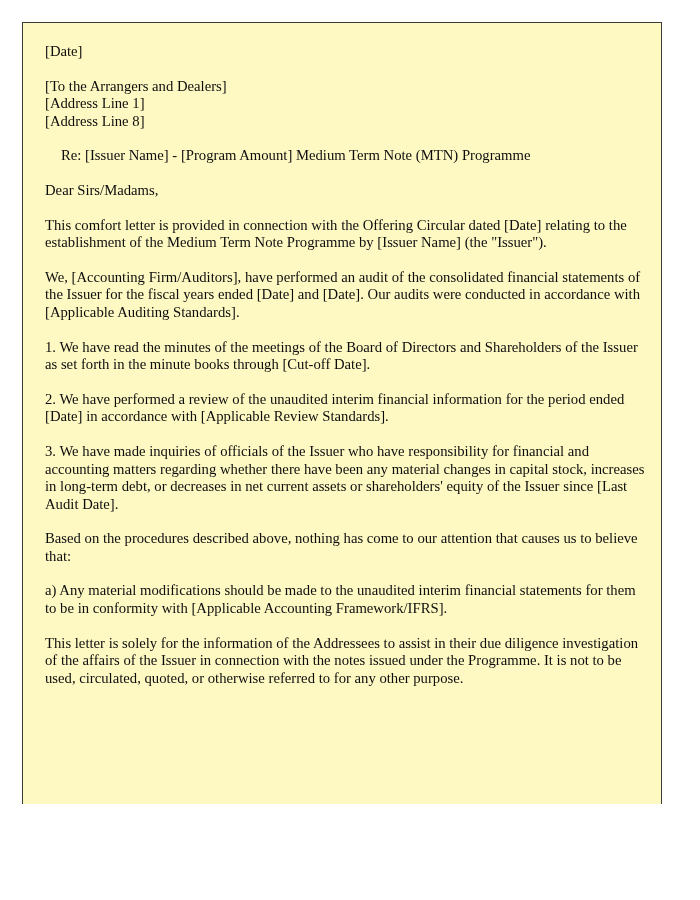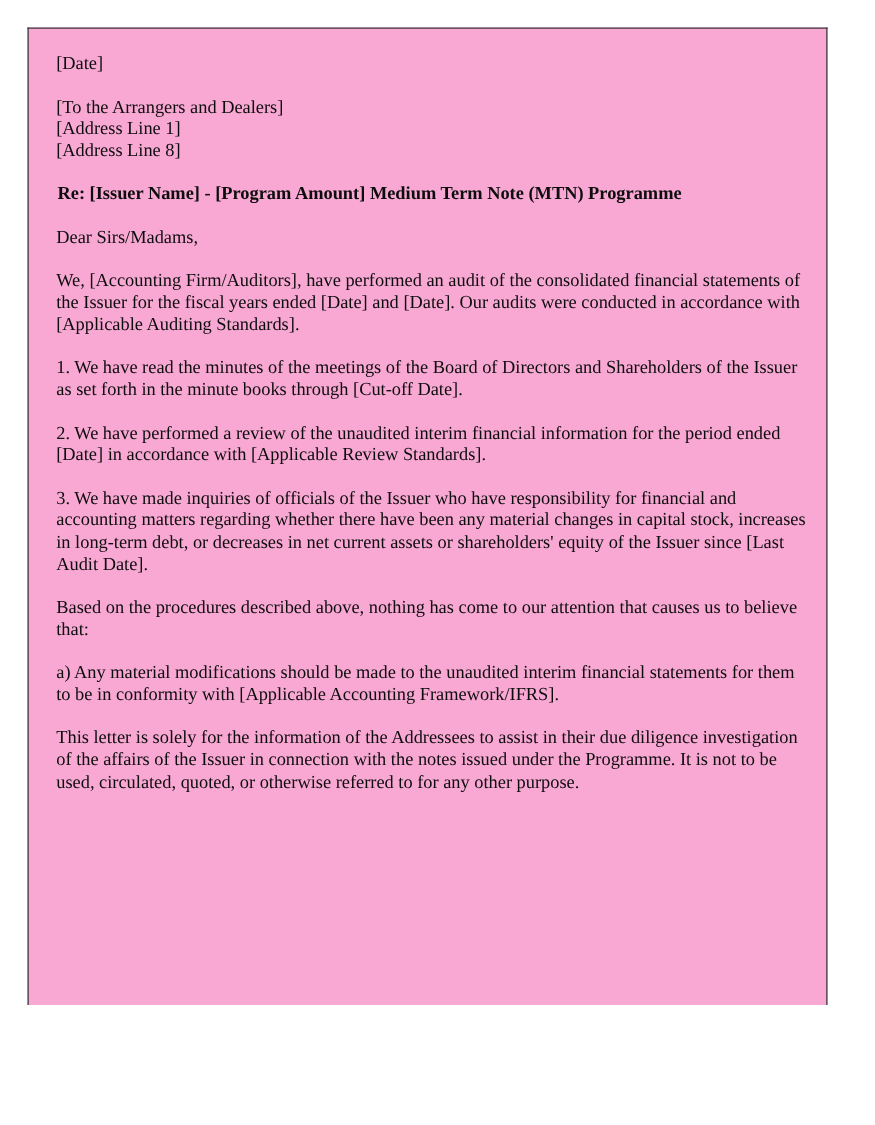--- a/index.html
+++ b/index.html
@@ -15,21 +15,21 @@
   }
 
   #page-frame {
     position: absolute;
     left: 22px;
     top: 22px;
     width: 640px;
     height: 782px;
     border: 1px solid #3a3a3a;
     border-bottom: none;
-    background: #f9a8d4;
+    background: #fef9c3;
     box-sizing: border-box;
     overflow: hidden;
   }
 
   #doc-body {
     position: absolute;
     left: 22px;
     top: 20px;
     width: 600px;
     color: #0d0d0d;
@@ -42,22 +42,22 @@
     text-align: left;
   }
   .addr-block {
     margin: 0 0 17px 0;
     font-family: Liberation Serif, serif;
   }
   .addr-line {
     display: block;
   }
   .subject {
-    font-weight: bold;
-    margin: 0 0 17px 1px;
+    font-weight: normal;
+    margin: 0 0 17px 16px;
   }
   .salutation {
     margin: 0 0 17px 0;
   }
   .clipped-para {
     margin: 0;
   }
 </style>
 </head>
 <body>
@@ -70,20 +70,21 @@
     <div class="addr-block">
       <span class="addr-line">[To the Arrangers and Dealers]</span>
       <span class="addr-line">[Address Line 1]</span>
       <span class="addr-line">[Address Line 8]</span>
     </div>
 
     <p class="subject">Re: [Issuer Name] - [Program Amount] Medium Term Note (MTN) Programme</p>
 
     <p class="salutation">Dear Sirs/Madams,</p>
 
+    <p class="para">This comfort letter is provided in connection with the Offering Circular dated [Date] relating to the establishment of the Medium Term Note Programme by [Issuer Name] (the "Issuer").</p>
 
     <p class="para">We, [Accounting Firm/Auditors], have performed an audit of the consolidated financial statements of the Issuer for the fiscal years ended [Date] and [Date]. Our audits were conducted in accordance with [Applicable Auditing Standards].</p>
 
 
     <p class="para">1. We have read the minutes of the meetings of the Board of Directors and Shareholders of the Issuer as set forth in the minute books through [Cut-off Date].</p>
 
     <p class="para">2. We have performed a review of the unaudited interim financial information for the period ended [Date] in accordance with [Applicable Review Standards].</p>
 
     <p class="para">3. We have made inquiries of officials of the Issuer who have responsibility for financial and accounting matters regarding whether there have been any material changes in capital stock, increases in long-term debt, or decreases in net current assets or shareholders' equity of the Issuer since [Last Audit Date].</p>
 

